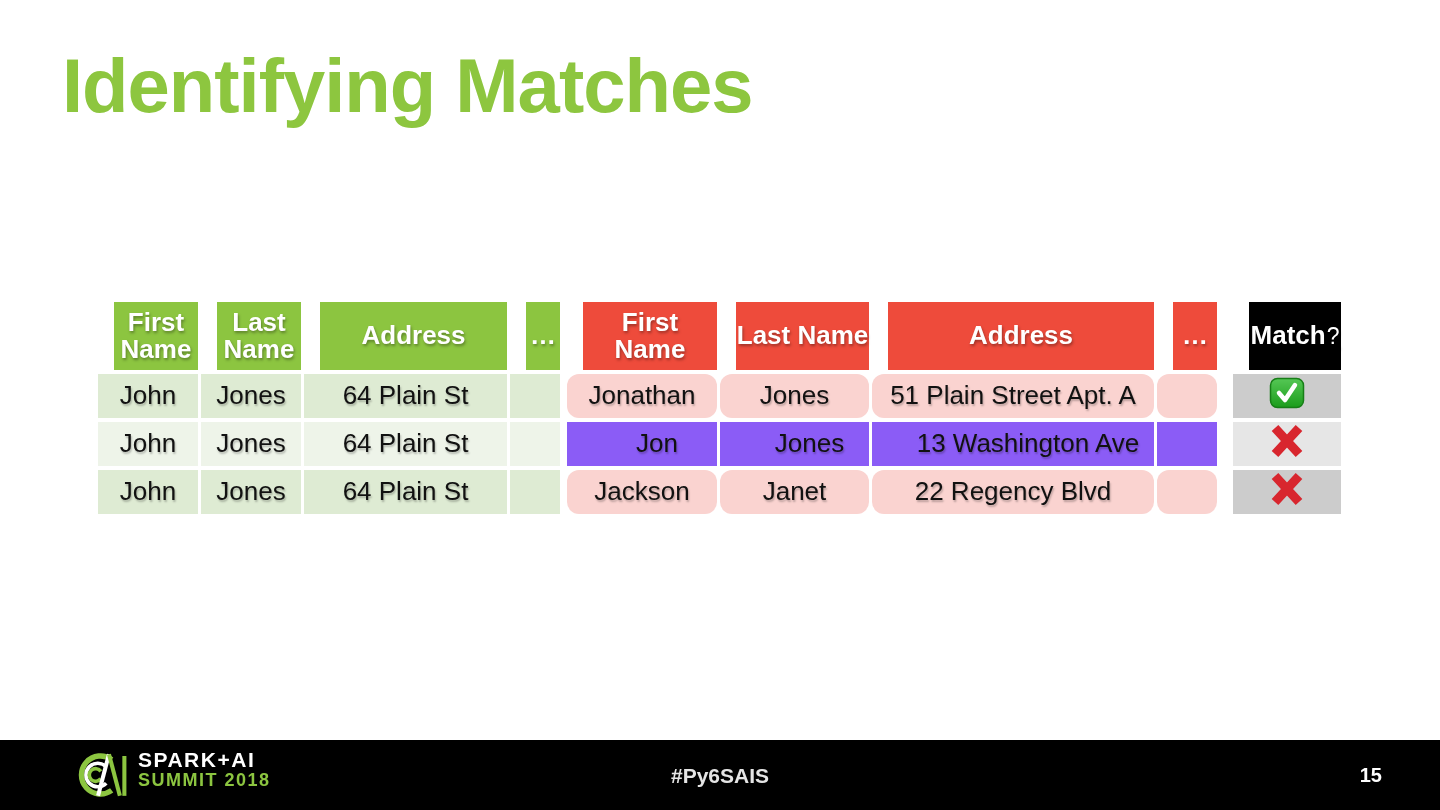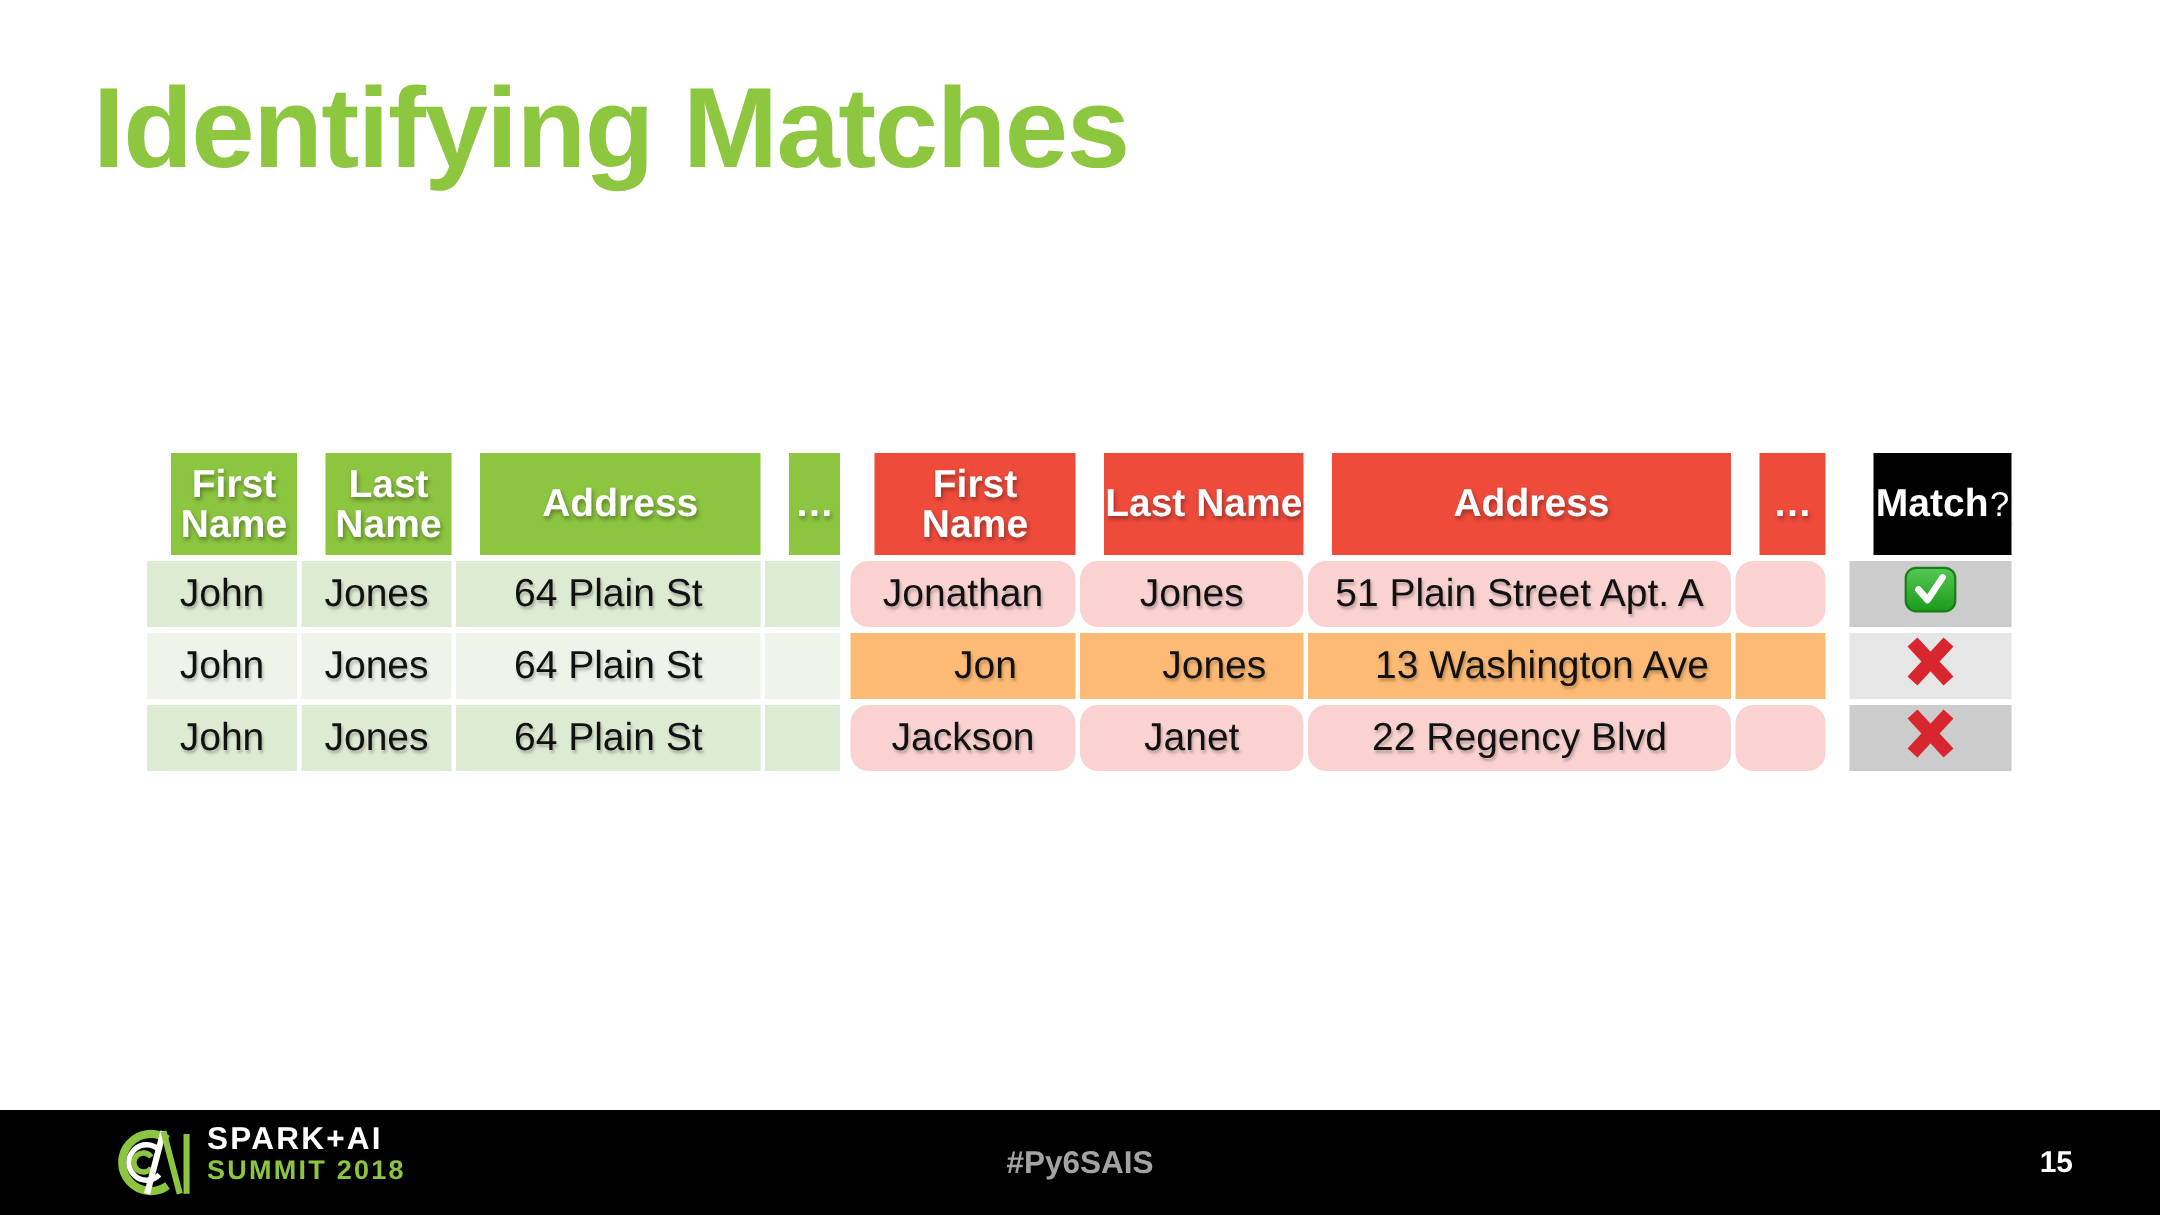--- a/index.html
+++ b/index.html
@@ -29,21 +29,21 @@
   .hcell {
     font-weight:700; color:#ffffff; font-size:26px;
     text-shadow:1px 2px 3px rgba(0,0,0,0.35);
     margin-left:16px;
   }
   .g-head { background:#8CC540; }
   .g-odd  { background:#DEEBD3; }
   .g-even { background:#EEF4E9; }
   .r-head { background:#EE4B3B; }
   .r-odd  { background:#FAD3D0;border-radius:12px; }
-  .r-even { background:#fdba74;padding-left:30px; }
+  .r-even { background:#8b5cf6;padding-left:30px; }
   .m-head { background:#000000; }
   .m-odd  { background:#CCCCCC; }
   .m-even { background:#E6E6E6; }
   .q-mark { font-weight:400; font-size:23px; margin-left:1px; }
   
   .footer {
     position:absolute; left:0; top:740px; width:1440px; height:70px;
     background:#000000;
   }
   .logo-group {
@@ -51,21 +51,21 @@
     display:flex; align-items:flex-start; gap:10px;
   }
   .logo-text .line1 {
     color:#ffffff; font-weight:700; font-size:21px; letter-spacing:1.5px; line-height:1.1;
   }
   .logo-text .line2 {
     color:#8CC540; font-weight:700; font-size:18px; letter-spacing:1.5px; line-height:1.1;
   }
   .footer-hashtag {
     position:absolute; left:0; right:0; top:24px; text-align:center;
-    color:#a3a3a3; font-weight:700; font-size:21px;
+    color:#e5e5e5; font-weight:700; font-size:21px;
   }
   .footer-page {
     position:absolute; right:58px; top:24px;
     color:#ffffff; font-weight:700; font-size:20px;
   }
 </style>
 </head>
 <body>
 
 <div class="slide-title">Identifying Matches</div>

